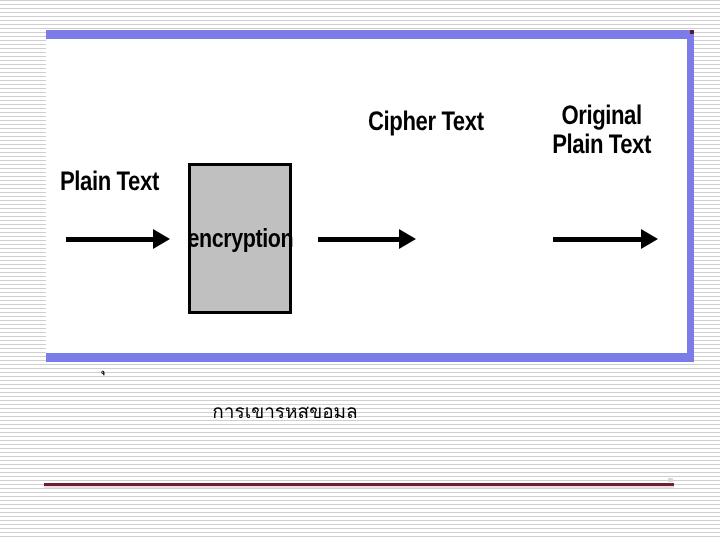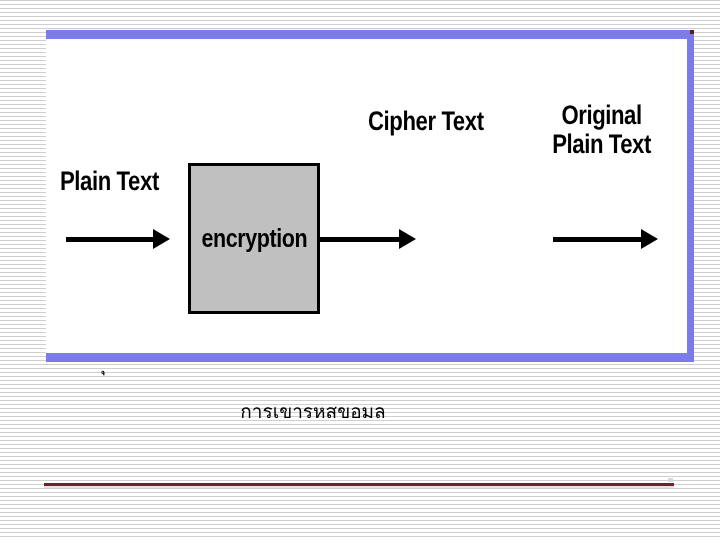--- a/index.html
+++ b/index.html
@@ -110,21 +110,21 @@
   }
   .proc-box-text {
     color: #000000;
     font-family: "Liberation Sans", sans-serif;
     font-weight: bold;
     font-size: 25px;
     letter-spacing: -0.5px;
     transform: scaleX(0.86);
     white-space: nowrap;
   }
-  #box-encryption { left: 142px; top: 124px; width: 132px; height: 151px; }
+  #box-encryption { left: 142px; top: 124px; width: 104px; height: 151px; }
   #box-decryption { left: 377px; top: 124px; width: 128px; height: 151px; }
 
   
   .arrow {
     position: absolute;
     height: 20px;
     display: flex;
     align-items: center;
   }
   .arrow-shaft {
@@ -159,21 +159,20 @@
   #caption {
     position: absolute;
     left: 0;
     top: 398px;
     width: 570px;
     text-align: center;
     color: #000000;
     font-family: "DejaVu Sans", sans-serif;
     font-size: 19px;
     line-height: 26px;
-    margin-left: 28px;
   }
 
   
   #bottom-rule {
     position: absolute;
     left: 44px;
     top: 483px;
     width: 630px;
     height: 3px;
     background-color: #6b2230;

